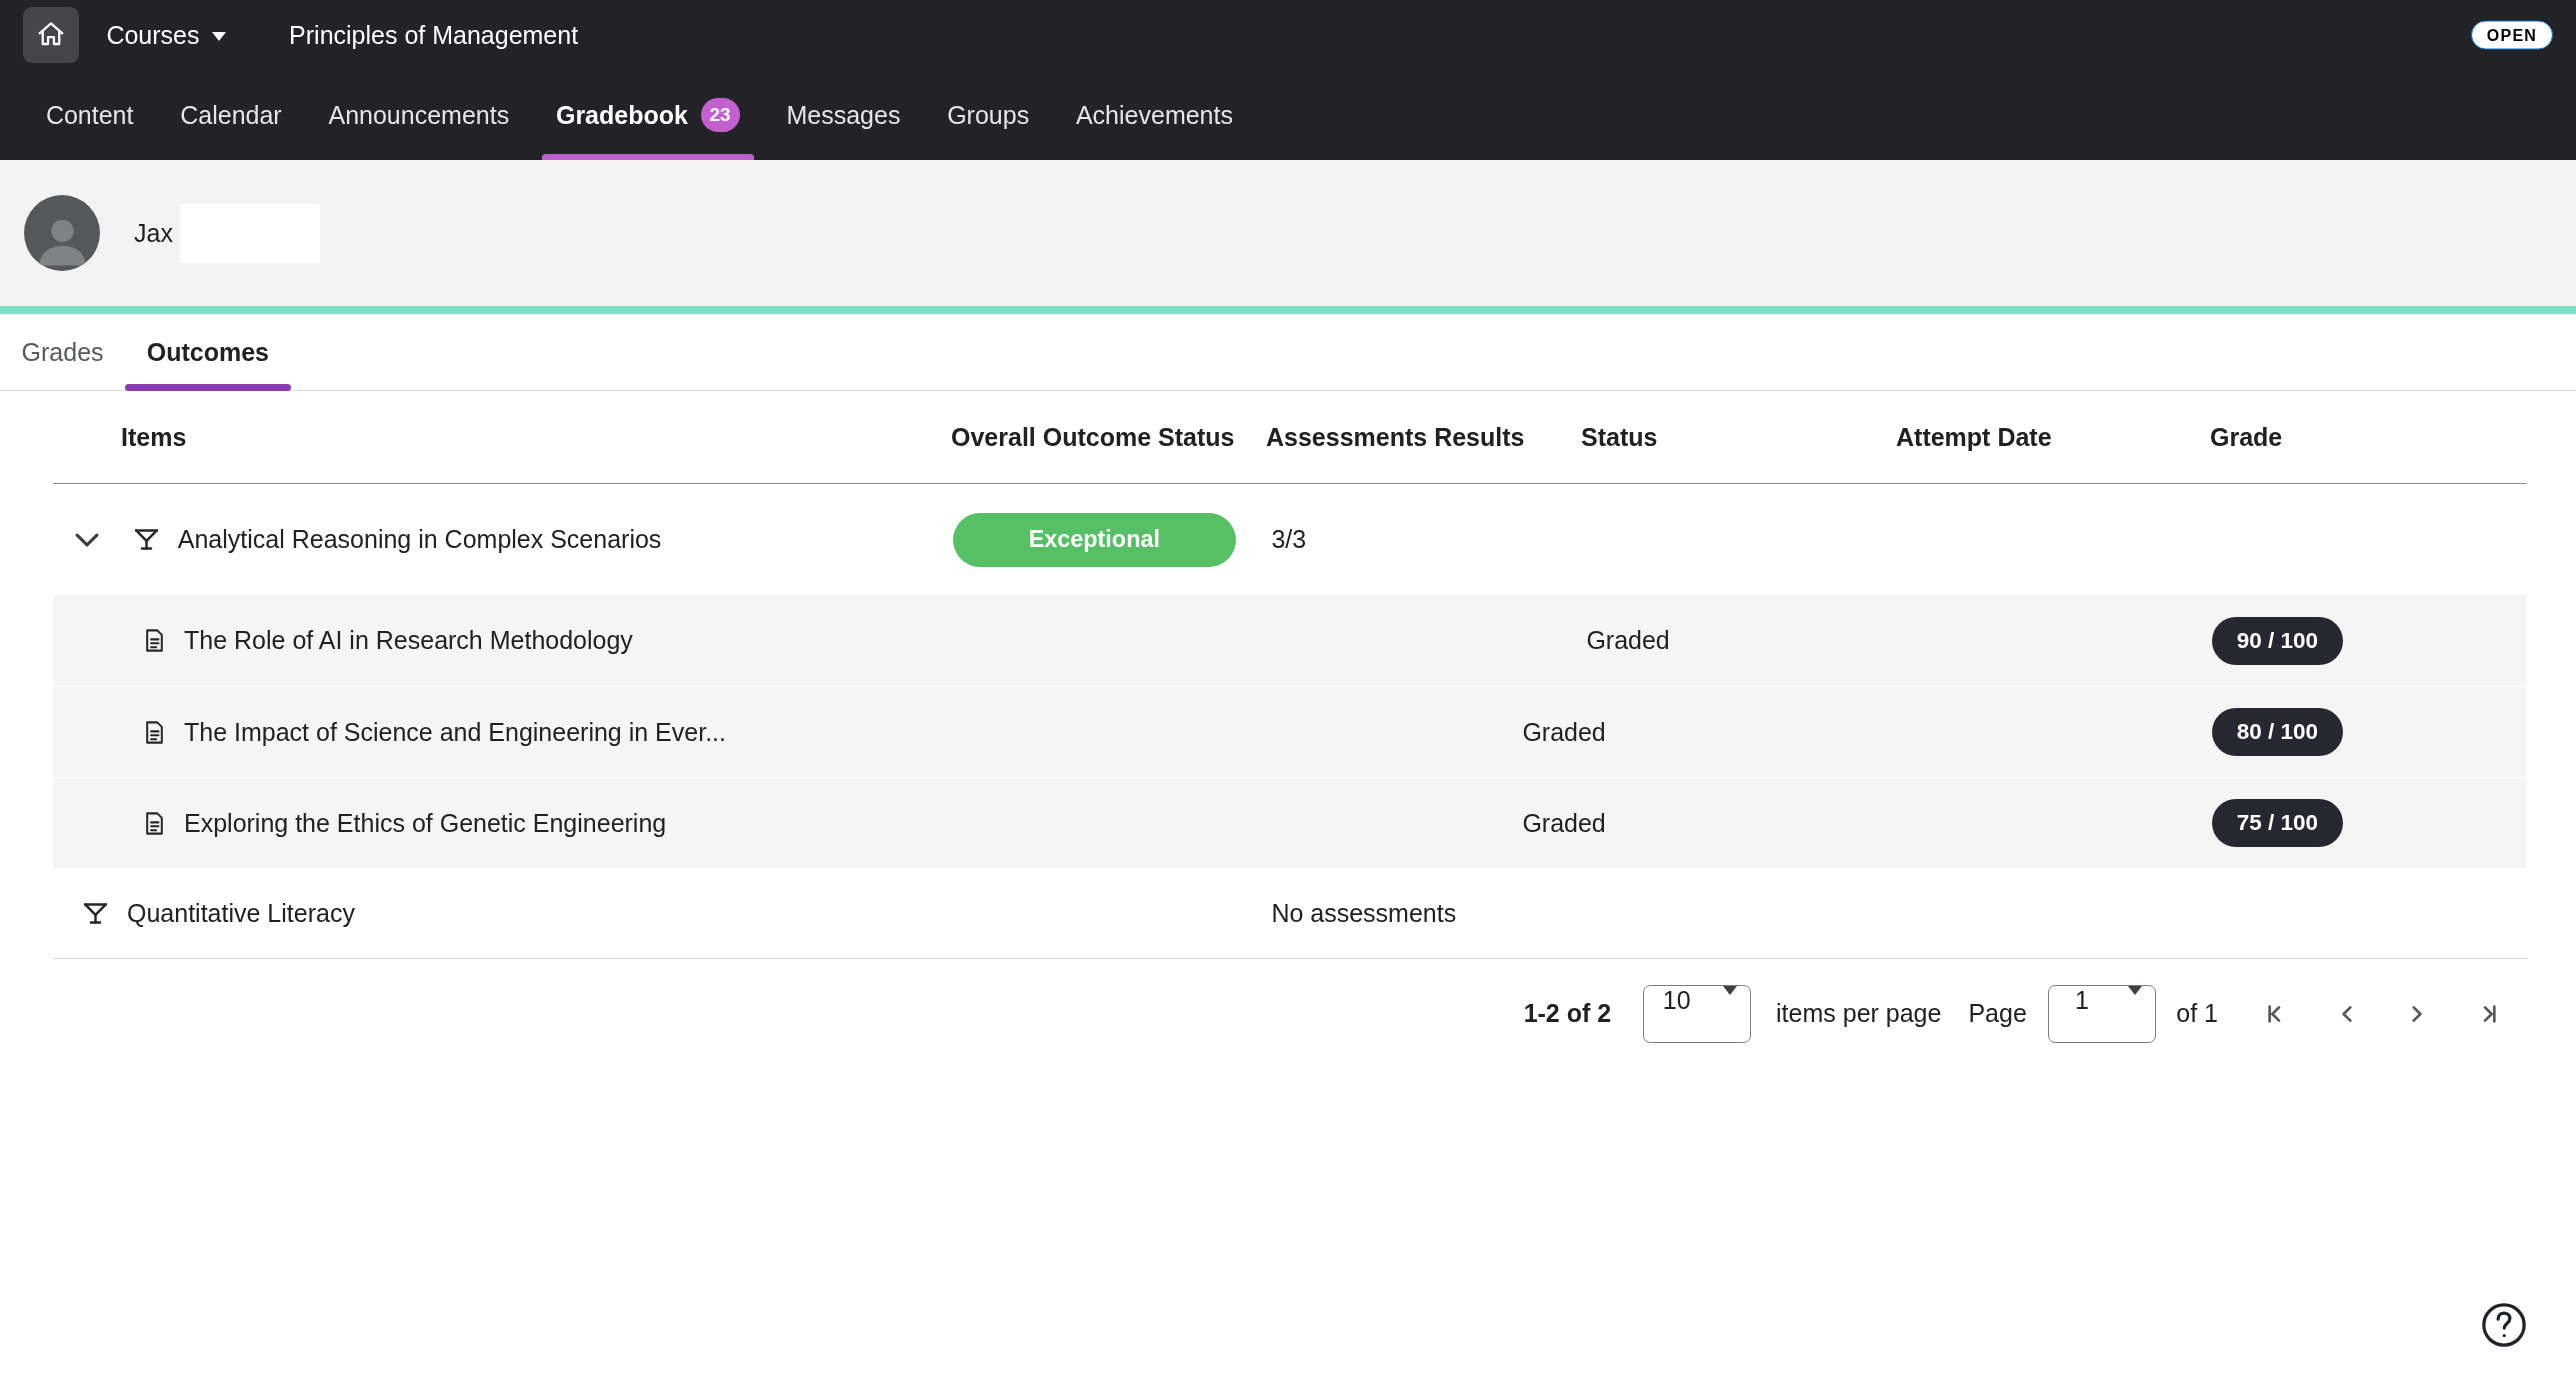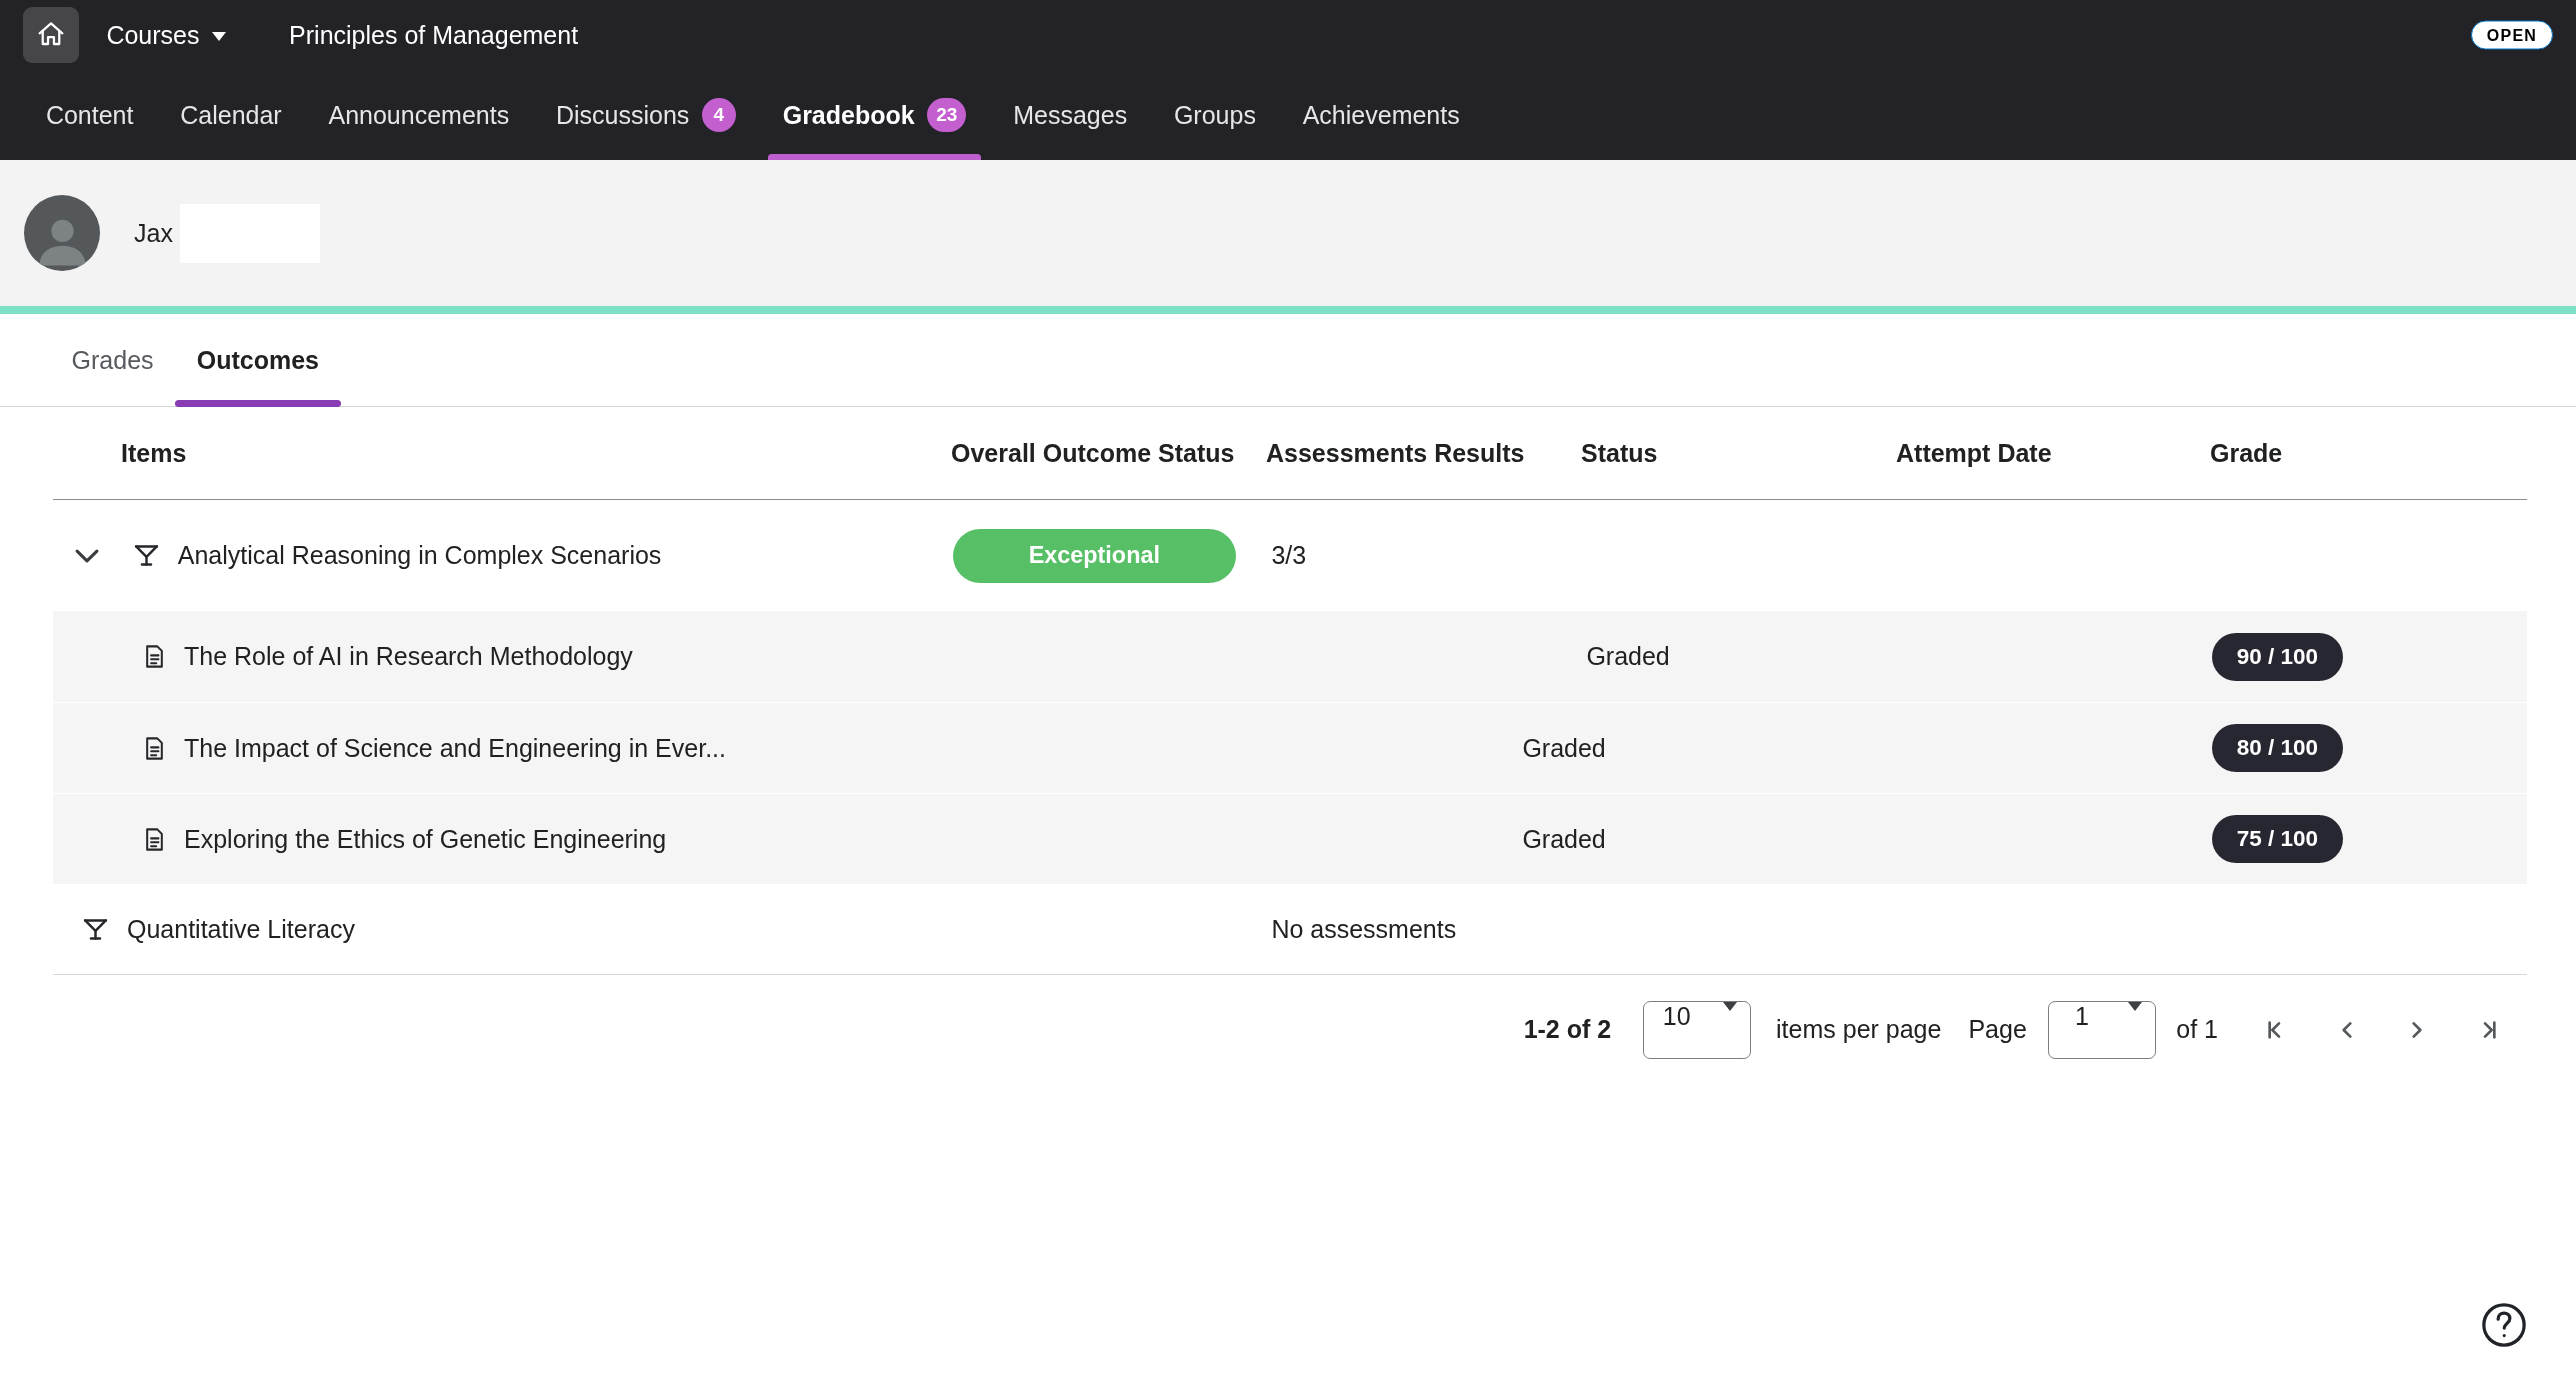--- a/index.html
+++ b/index.html
@@ -34,21 +34,21 @@
   .profile-band { height:146px; background:#f3f3f4; display:flex; align-items:center; padding-left:24px; }
   .avatar { width:76px; height:76px; border-radius:50%; background:#54585b; overflow:hidden;
     display:flex; align-items:flex-end; justify-content:center; }
   .avatar svg { width:65px; height:65px; }
   .profile-name { font-size:25px; margin-left:34px; }
   .redact-box { width:140px; height:59px; background:#ffffff; border-radius:1.8px; margin-left:7.2px; }
 
   .teal-bar { height:8px; background:#7ee0c4; }
 
   
-  .tabs-wrap { height:93px; border-bottom:0.9px solid #d8d8d8; display:flex; align-items:stretch; padding-left:50px; }
+  .tabs-wrap { height:77px; border-bottom:0.9px solid #d8d8d8; display:flex; align-items:stretch; }
   .tab { position:relative; display:flex; align-items:center; padding:0 21.6px; background:none; border:none;
     font-size:25px; font-family:inherit; color:#565a5e; cursor:pointer; }
   .tab.active { color:#202122; font-weight:bold; }
   .tab.active::after { content:""; position:absolute; left:0; right:0; bottom:-0.9px; height:7.2px;
     background:#8a3cb5; border-radius:3.6px; }
 
   
   .table { margin:0 49px 0 53px; }
   .t-row { display:grid; grid-template-columns:minmax(0,1fr) 315px 315px 315px 314px 317px; align-items:center; }
   .t-head { height:93px; border-bottom:0.9px solid #8c8c8c; font-weight:bold; font-size:25px; }
@@ -131,24 +131,20 @@
 <nav class="navbar">
   <button class="nav-item">
     <span>Content</span>
   </button>
   <button class="nav-item">
     <span>Calendar</span>
   </button>
   <button class="nav-item">
     <span>Announcements</span>
   </button>
-  <button class="nav-item">
-    <span>Discussions</span>
-    <span class="nav-badge">4</span>
-  </button>
   <button class="nav-item active">
     <span>Gradebook</span>
     <span class="nav-badge">23</span>
   </button>
   <button class="nav-item">
     <span>Messages</span>
   </button>
   <button class="nav-item">
     <span>Groups</span>
   </button>

